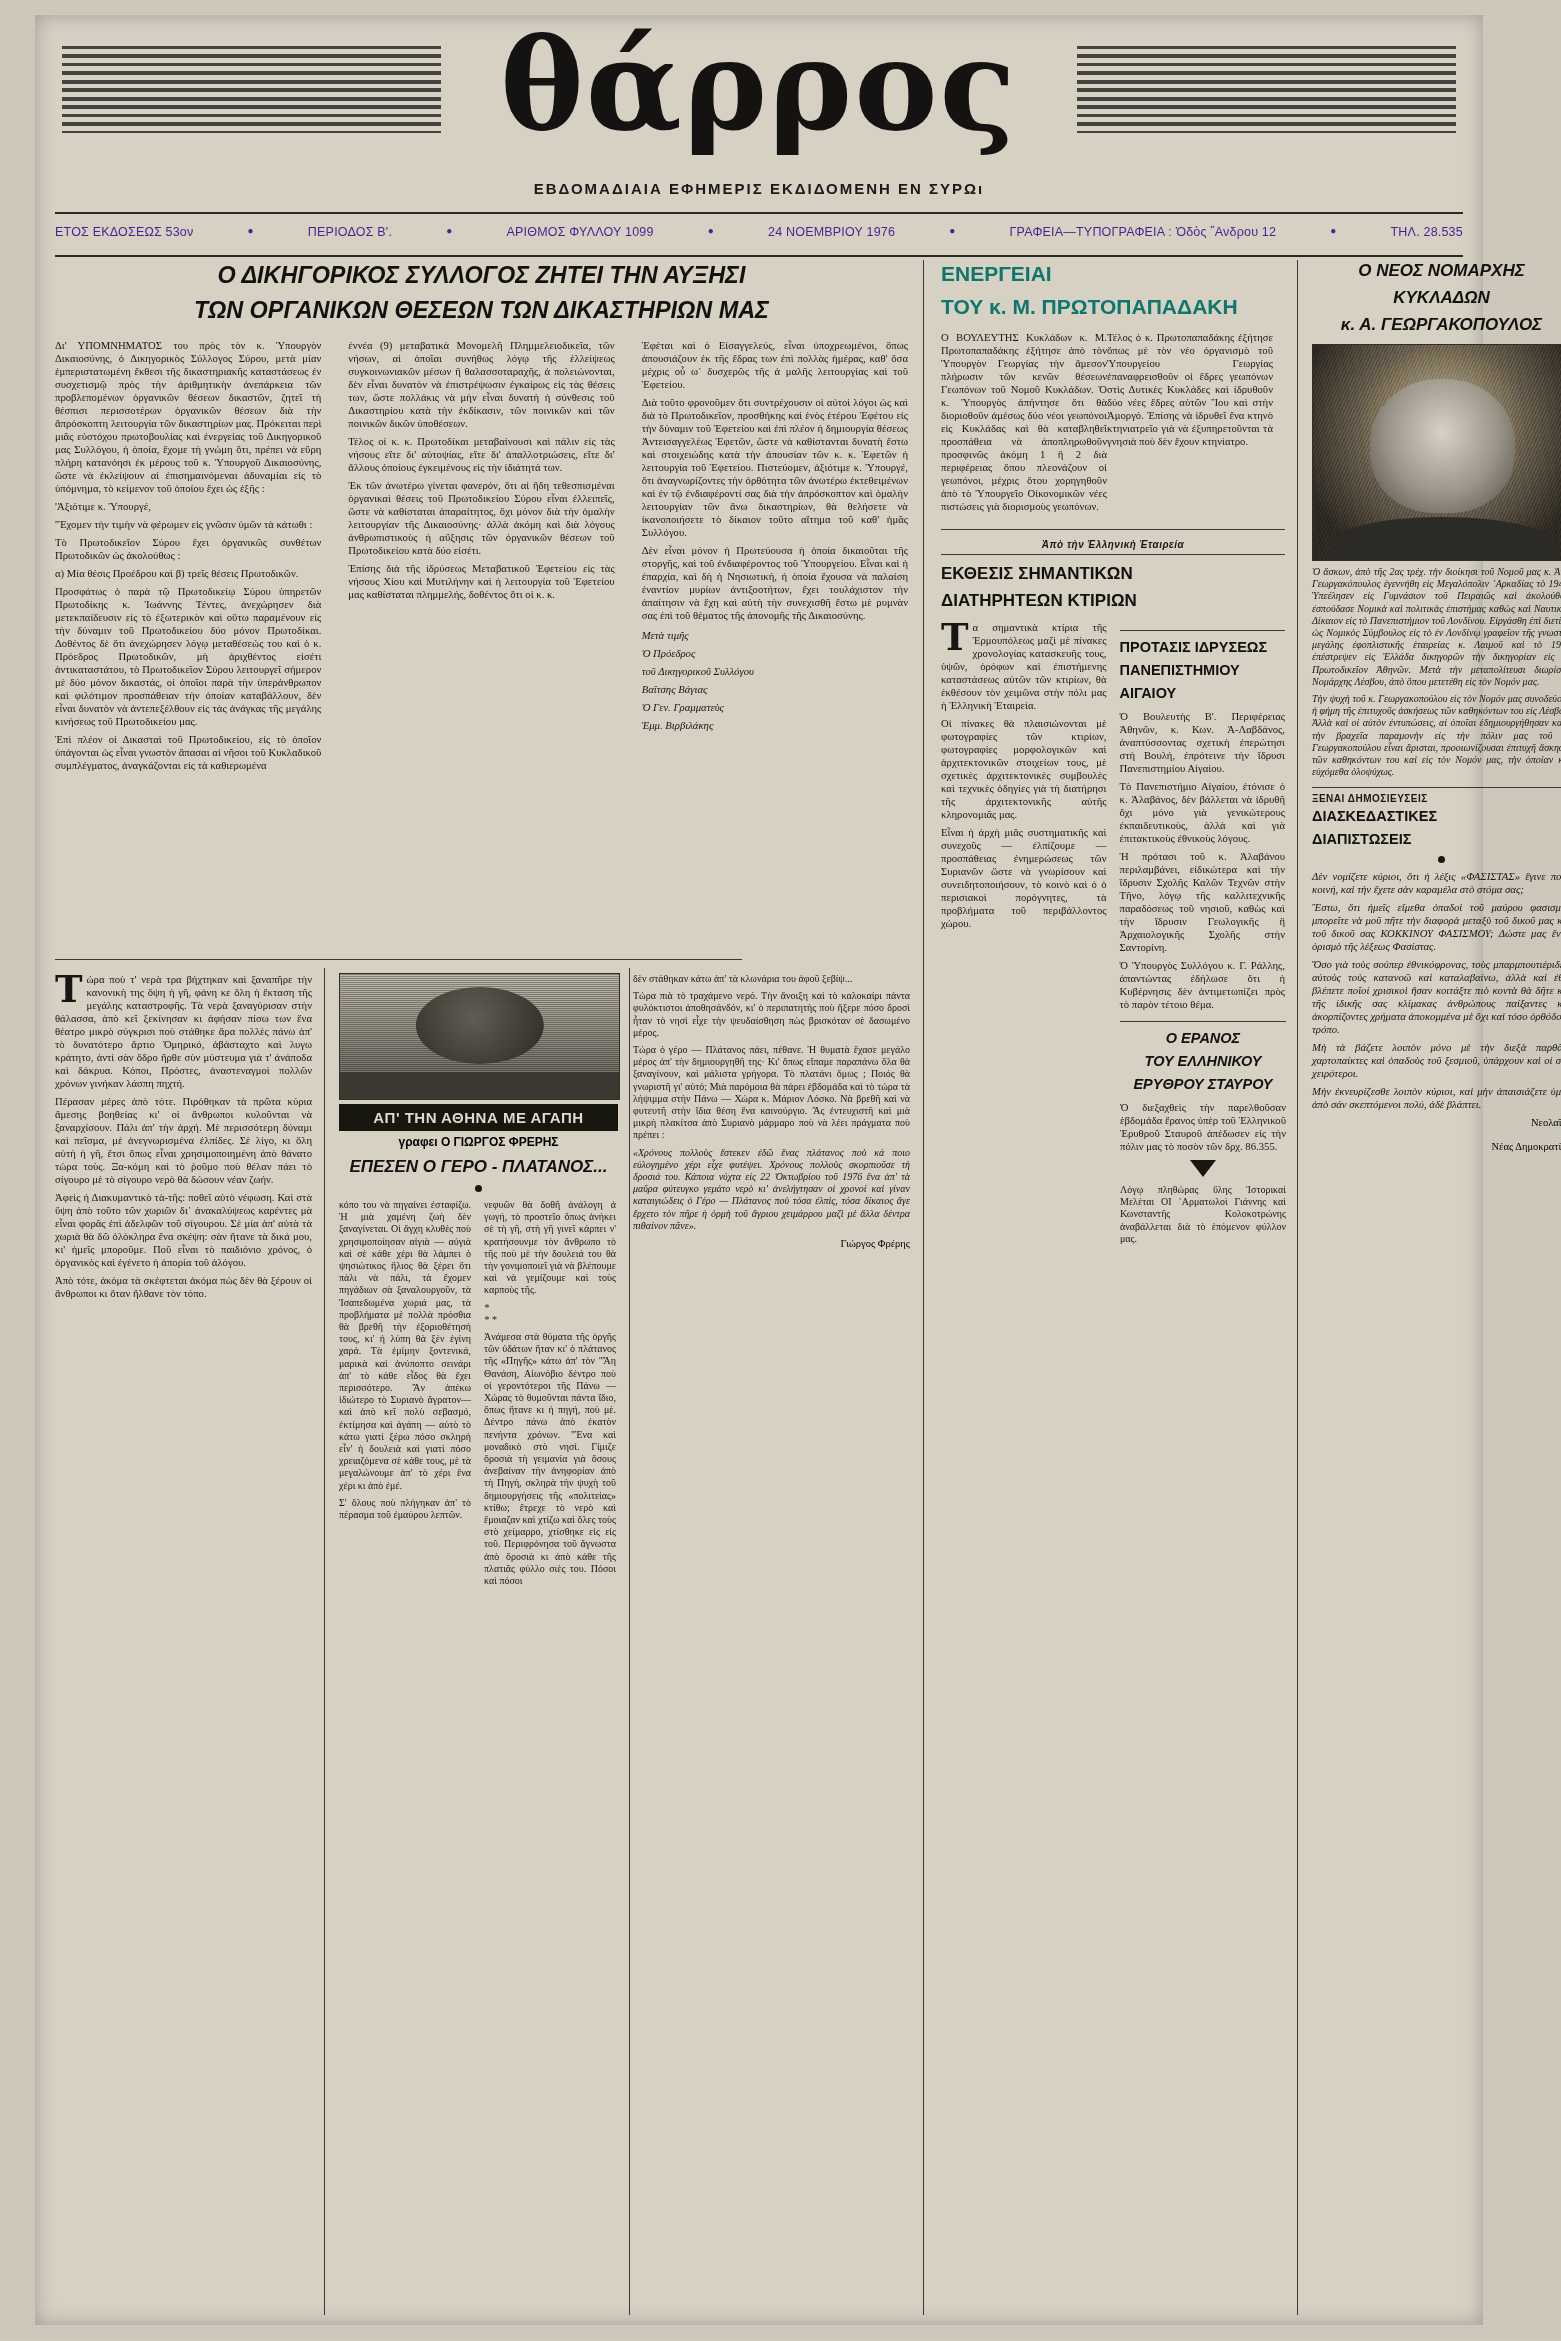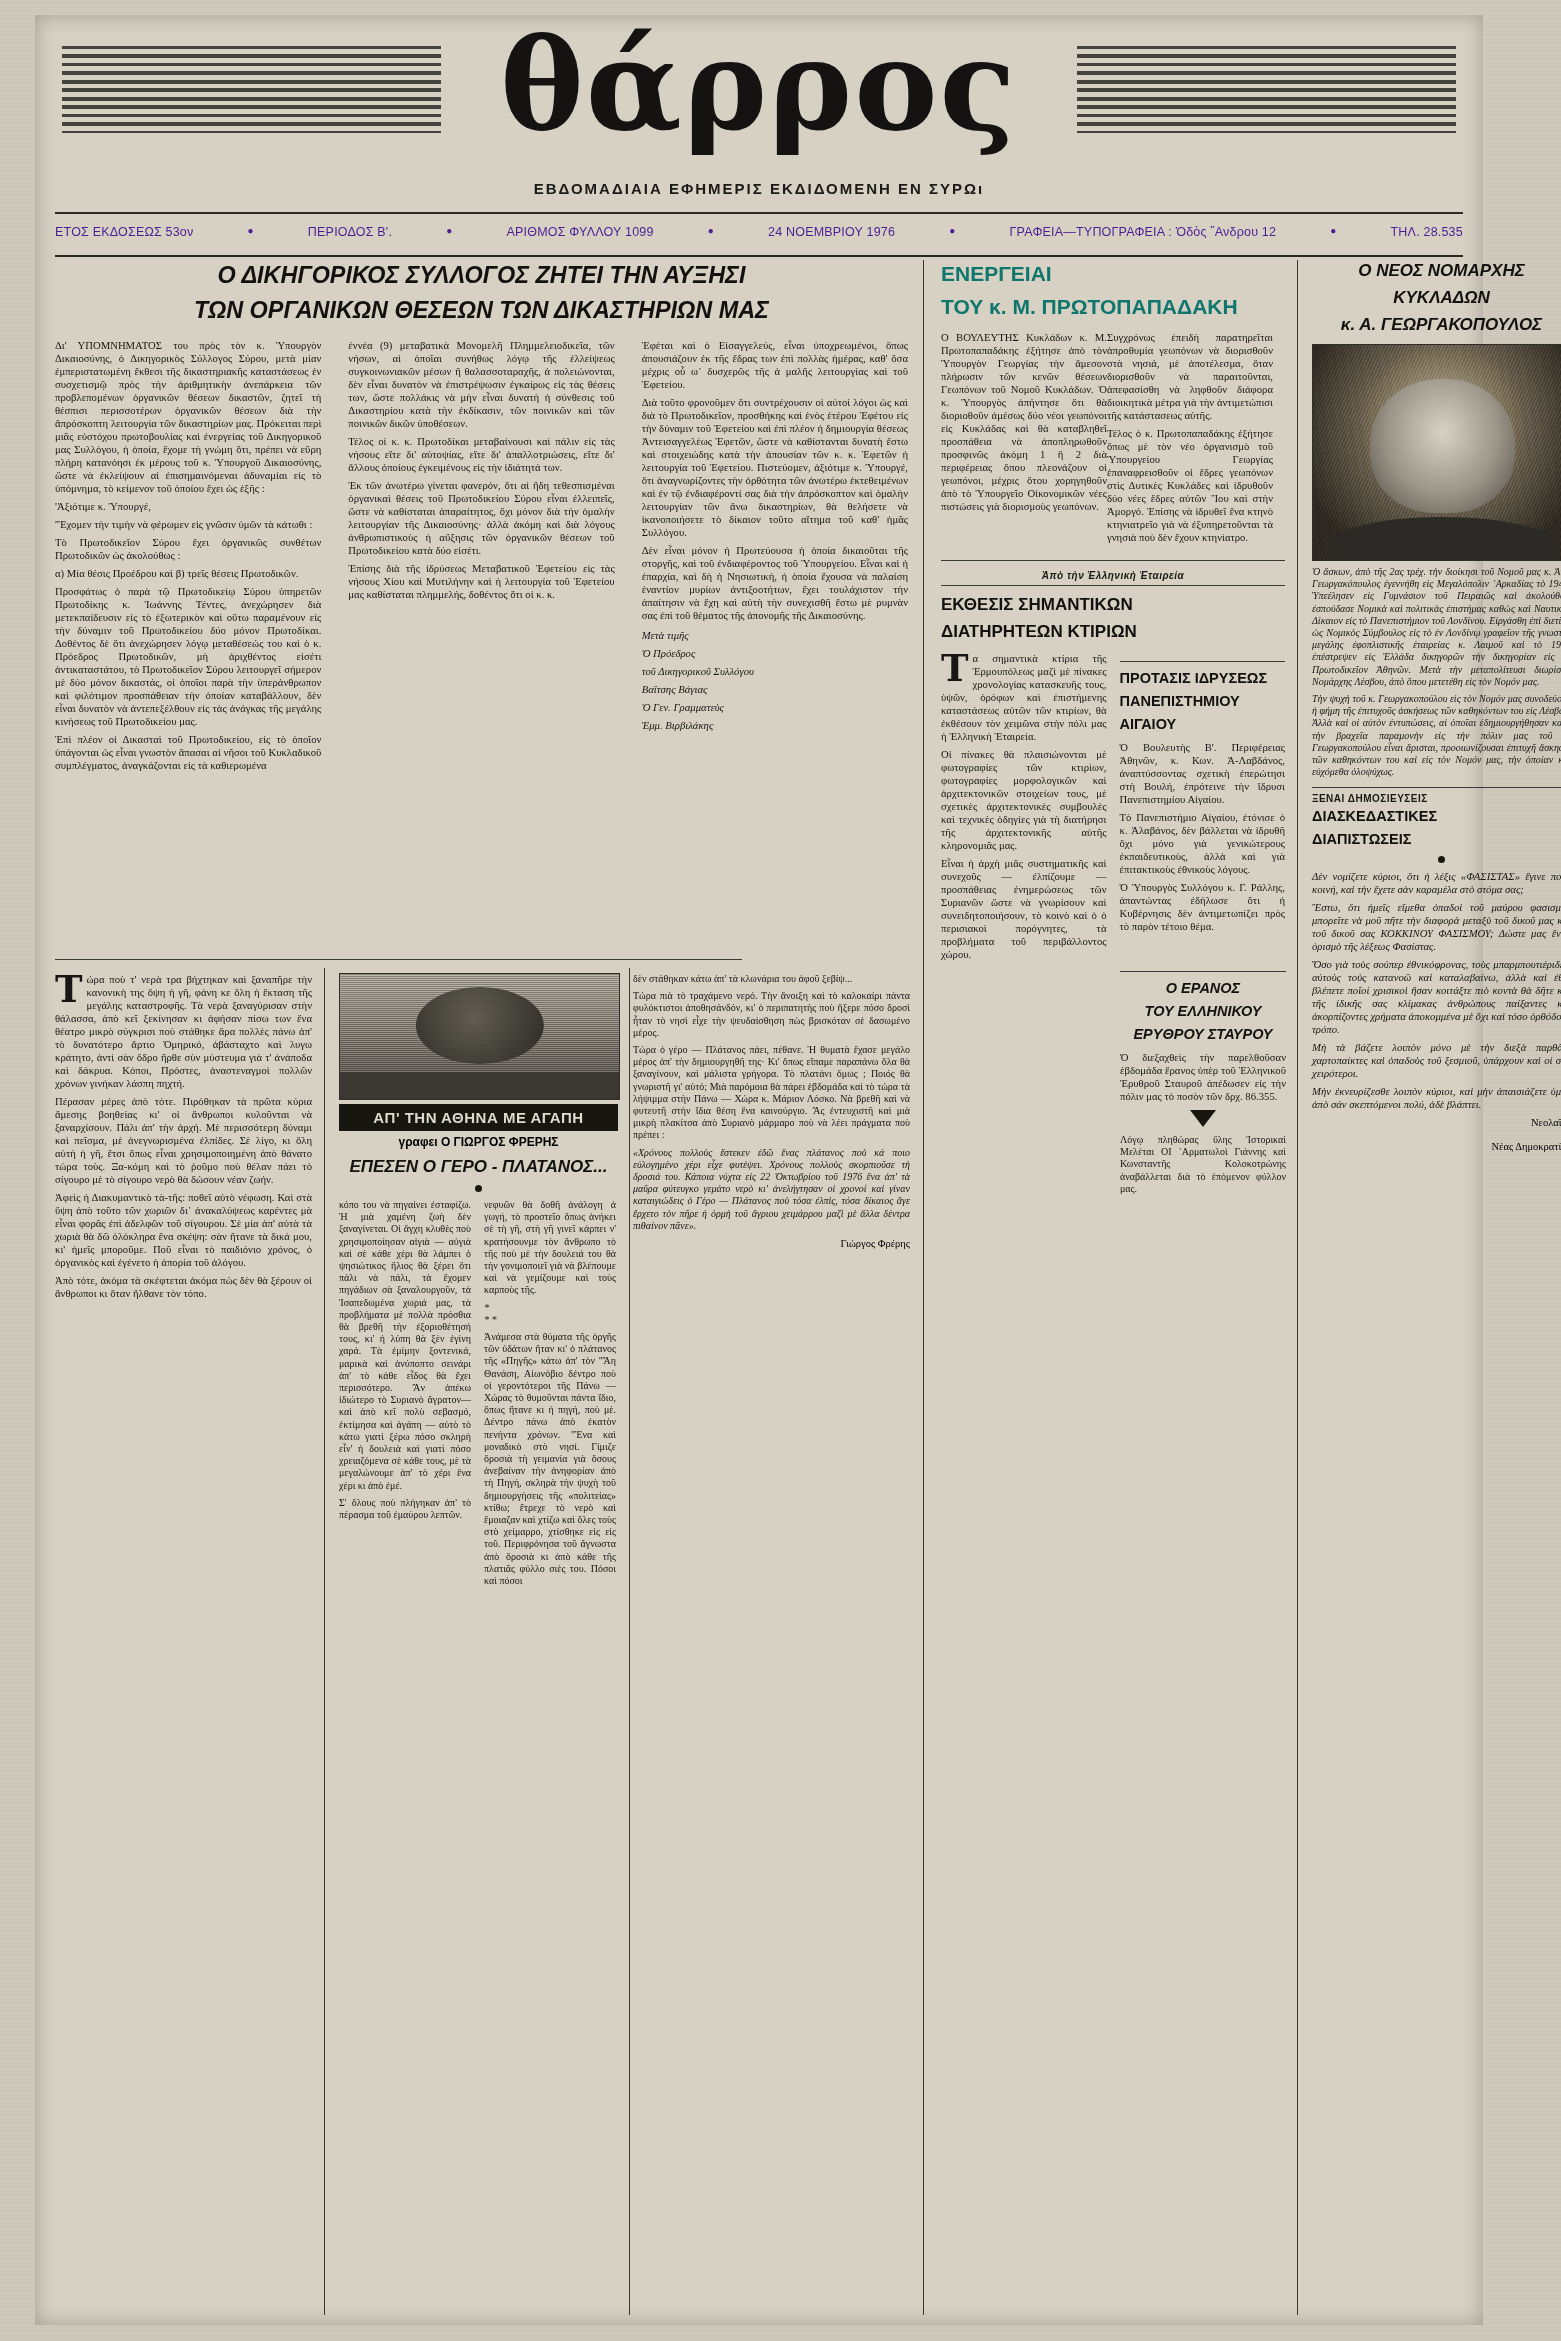--- a/index.html
+++ b/index.html
@@ -198,21 +198,20 @@
     </div>
 
     <div class="col" style="left:886px;top:0;width:344px;">
       <h2 class="head2">ΕΝΕΡΓΕΙΑΙ</h2>
       <h2 class="head2" style="margin-bottom:11px;">ΤΟΥ κ. Μ. ΠΡΩΤΟΠΑΠΑΔΑΚΗ</h2>
       <div style="display:flex;">
         <div style="width:166px;">
           <p class="body">Ο ΒΟΥΛΕΥΤΗΣ Κυκλάδων κ. Μ. Πρωτοπαπαδάκης ἐξήτησε ἀπὸ τὸν Ὑπουργὸν Γεωργίας τὴν ἄμεσον πλήρωσιν τῶν κενῶν θέσεων Γεωπόνων τοῦ Νομοῦ Κυκλάδων. Ὁ κ. Ὑπουργὸς ἀπήντησε ὅτι θὰ διοριοθοῦν ἀμέσως δύο νέοι γεωπόνοι εἰς Κυκλάδας καὶ θὰ καταβληθεῖ προσπάθεια νὰ ἀποπληρωθοῦν προσφινῶς ἀκόμη 1 ἢ 2 διὰ περιφέρειας ὅπου πλεονάζουν οἱ γεωπόνοι, μέχρις ὅτου χορηγηθοῦν ἀπὸ τὸ Ὑπουργεῖο Οἰκονομικῶν νέες πιστώσεις γιὰ διορισμοὺς γεωπόνων.</p>
         </div>
         <div style="width:166px;">
-          <p class="body">Συγχρόνως ἐπειδὴ παρατηρεῖται ἀπροθυμία γεωπόνων νὰ διορισθοῦν στὰ νησιά, μὲ ἀποτέλεσμα, ὅταν διορισθοῦν νὰ παραιτοῦνται, ἀπεφασίσθη νὰ ληφθοῦν διάφορα διοικητικὰ μέτρα γιὰ τὴν ἀντιμετώπισι τῆς κατάστασεως αὐτῆς.</p>
           <p class="body">Τέλος ὁ κ. Πρωτοπαπαδάκης ἐξήτησε ὅπως μὲ τὸν νέο ὀργανισμὸ τοῦ Ὑπουργείου Γεωργίας ἐπαναφρεισθοῦν οἱ ἕδρες γεωπόνων στὶς Δυτικὲς Κυκλάδες καὶ ἱδρυθοῦν δύο νέες ἕδρες αὐτῶν Ἴου καὶ στὴν Ἀμοργό. Ἐπίσης νὰ ἱδρυθεῖ ἕνα κτηνὸ κτηνιατρεῖο γιὰ νὰ ἐξυπηρετοῦνται τὰ γνησιὰ ποὺ δὲν ἔχουν κτηνίατρο.</p>
         </div>
       </div>
 
       <div class="hline" style="position:relative;margin:11px 0 9px 0;"></div>
 
       <div>
         <div class="kicker center">Ἀπὸ τὴν Ἑλληνικὴ Ἑταιρεία</div>
         <div class="hline" style="position:relative;margin:4px 0 8px 0;"></div>
         <h3 class="head3">ΕΚΘΕΣΙΣ ΣΗΜΑΝΤΙΚΩΝ</h3>
@@ -226,20 +225,21 @@
           <div style="width:166px;">
 
             <div class="hline" style="position:relative;margin:9px 0 7px 0;"></div>
 
             <div>
               <h4 class="head4">ΠΡΟΤΑΣΙΣ ΙΔΡΥΣΕΩΣ</h4>
               <h4 class="head4">ΠΑΝΕΠΙΣΤΗΜΙΟΥ</h4>
               <h4 class="head4" style="margin-bottom:7px;">ΑΙΓΑΙΟΥ</h4>
               <p class="body">Ὁ Βουλευτὴς Β'. Περιφέρειας Ἀθηνῶν, κ. Κων. Ἀ-Λαβδάνος, ἀναπτύσσοντας σχετικὴ ἐπερώτησι στὴ Βουλή, ἐπρότεινε τὴν ἵδρυσι Πανεπιστημίου Αἰγαίου.</p>
               <p class="body">Τὸ Πανεπιστήμιο Αἰγαίου, ἐτόνισε ὁ κ. Ἀλαβάνος, δὲν βάλλεται νὰ ἱδρυθῆ ὄχι μόνο γιὰ γενικώτερους ἐκπαιδευτικοὺς, ἀλλὰ καὶ γιὰ ἐπιτακτικοὺς ἐθνικοὺς λόγους.</p>
+              <p class="body">Ἡ πρότασι τοῦ κ. Ἀλαβάνου περιλαμβάνει, εἰδικώτερα καὶ τὴν ἵδρυσιν Σχολῆς Καλῶν Τεχνῶν στὴν Τῆνο, λόγῳ τῆς καλλιτεχνικῆς παραδόσεως τοῦ νησιοῦ, καθὼς καὶ τὴν ἵδρυσιν Γεωλογικῆς ἢ Ἀρχαιολογικῆς Σχολῆς στὴν Σαντορίνη.</p>
               <p class="body">Ὁ Ὑπουργὸς Συλλόγου κ. Γ. Ράλλης, ἀπαντώντας ἐδήλωσε ὅτι ἡ Κυβέρνησις δὲν ἀντιμετωπίζει πρὸς τὸ παρὸν τέτοιο θέμα.</p>
             </div>
           </div>
         </div>
       </div>
 
       <div style="width:166px;margin-left:179px;margin-top:3px;">
         <div class="hline" style="position:relative;margin:5px 0 7px 0;"></div>
         <h4 class="head4 center">Ο ΕΡΑΝΟΣ</h4>
         <h4 class="head4 center">ΤΟΥ ΕΛΛΗΝΙΚΟΥ</h4>

